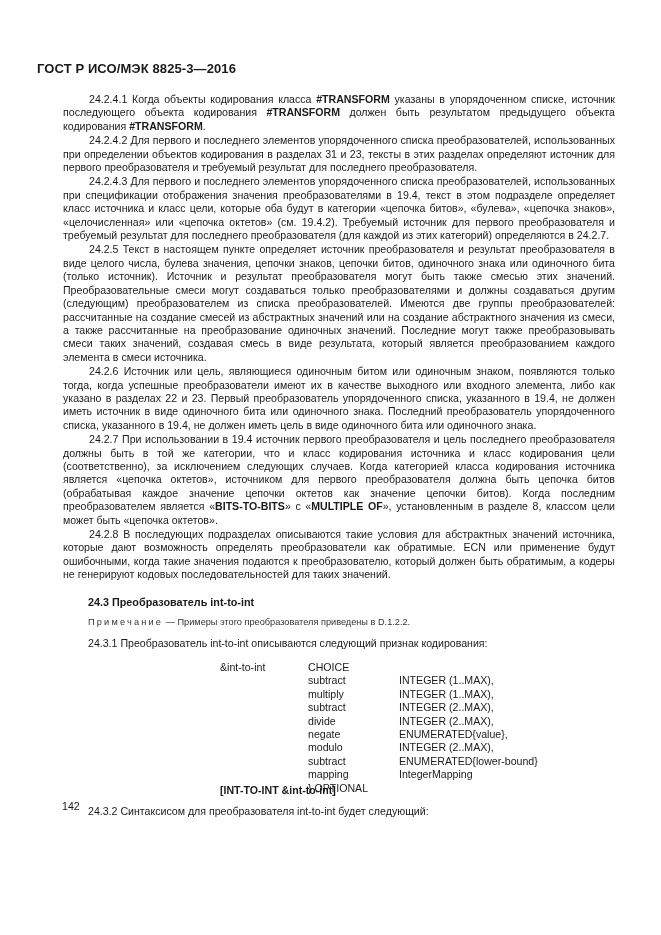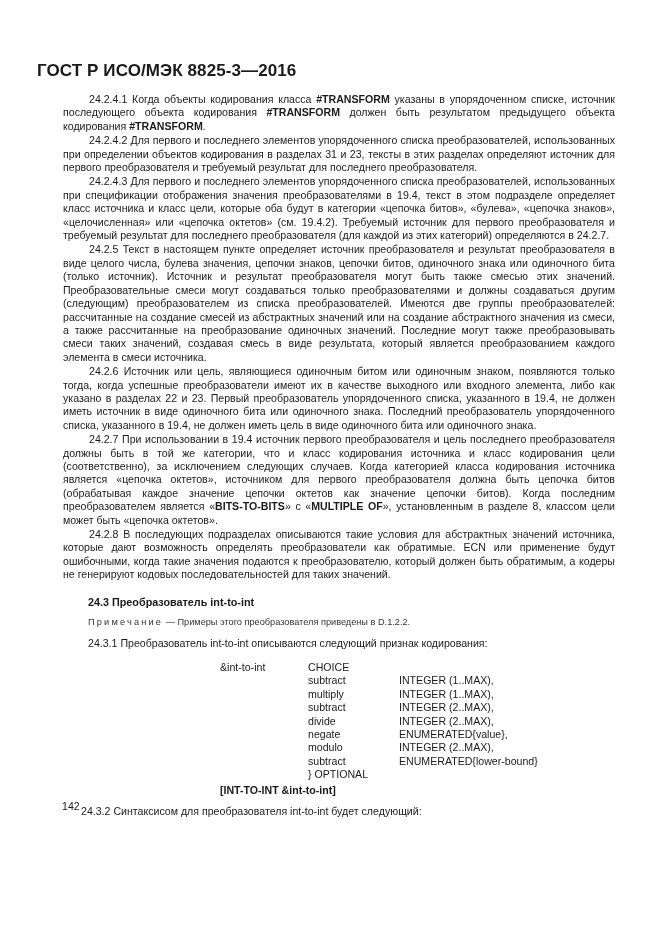--- a/index.html
+++ b/index.html
@@ -1,30 +1,30 @@
 <!DOCTYPE html>
 <html><head>
   <meta charset="utf-8">
   <style>
     html, body { margin: 0; padding: 0; background: #ffffff; }
     body { width: 661px; height: 935px; position: relative; overflow: hidden;
            font-family: "Liberation Sans", sans-serif; color: #1a1a1a; }
-    .header { position: absolute; left: 37px; top: 61px; font-size: 17px; font-weight: bold; letter-spacing: 0.1px; }
+    .header { position: absolute; left: 37px; top: 61px; font-size: 13px; font-weight: bold; letter-spacing: 0.1px; }
     .body-text { position: absolute; left: 62px; top: 92px; width: 554px; font-size: 10.6px; line-height: 13.4px; text-align: justify; }
     .p { text-indent: 26px; margin: 1px; }
     .b { font-weight: bold; }
     .sec-title { position: absolute; left: 88px; top: 596px; font-size: 10.8px; font-weight: bold; }
     .note { position: absolute; left: 88px; top: 617px; font-size: 9.2px; color: #333; }
     .note .sp { letter-spacing: 2.2px; }
     .p31 { position: absolute; left: 88px; top: 637px; font-size: 10.6px; }
     .code { position: absolute; left: 220px; top: 661px; font-size: 10.6px; font-weight: normal; line-height: 13.4px; }
     .code .row { display: flex; height: 13.4px; }
     .code .c1 { width: 88px; }
     .code .c2 { width: 91px; }
-    .p32 { position: absolute; left: 81px; top: 805px; font-size: 10.6px; }
+    .p32 { position: absolute; left: 88px; top: 805px; font-size: 10.6px; }
     .syntax { position: absolute; left: 220px; top: 784px; font-size: 10.6px; font-weight: bold; }
     .pageno { position: absolute; left: 62px; top: 800px; font-size: 10.6px; }
   </style>
 </head>
 <body>
 
 <div class="header">ГОСТ Р ИСО/МЭК 8825-3—2016</div>
 
 <div class="body-text">
   <p class="p"><span>24.2.4.1 Когда объекты кодирования класса </span><span class="b">#TRANSFORM</span><span> указаны в упорядоченном списке, источник последующего объекта кодирования </span><span class="b">#TRANSFORM</span><span> должен быть результатом предыдущего объекта кодирования </span><span class="b">#TRANSFORM</span><span>.</span></p>
@@ -75,19 +75,24 @@
       <span class="c2">modulo</span>
       <span>INTEGER (2..MAX),</span>
     </div>
   <div class="row">
       <span class="c1"></span>
       <span class="c2">subtract</span>
       <span>ENUMERATED{lower-bound}</span>
     </div>
   <div class="row">
       <span class="c1"></span>
+      <span class="c2">mapping</span>
+      <span>IntegerMapping</span>
+    </div>
+  <div class="row">
+      <span class="c1"></span>
       <span>} OPTIONAL</span>
     </div>
 </div>
 
 <div class="p32">24.3.2 Синтаксисом для преобразователя int-to-int будет следующий:</div>
 <div class="syntax">[INT-TO-INT &amp;int-to-int]</div>
 <div class="pageno">142</div>
 
 </body></html>

